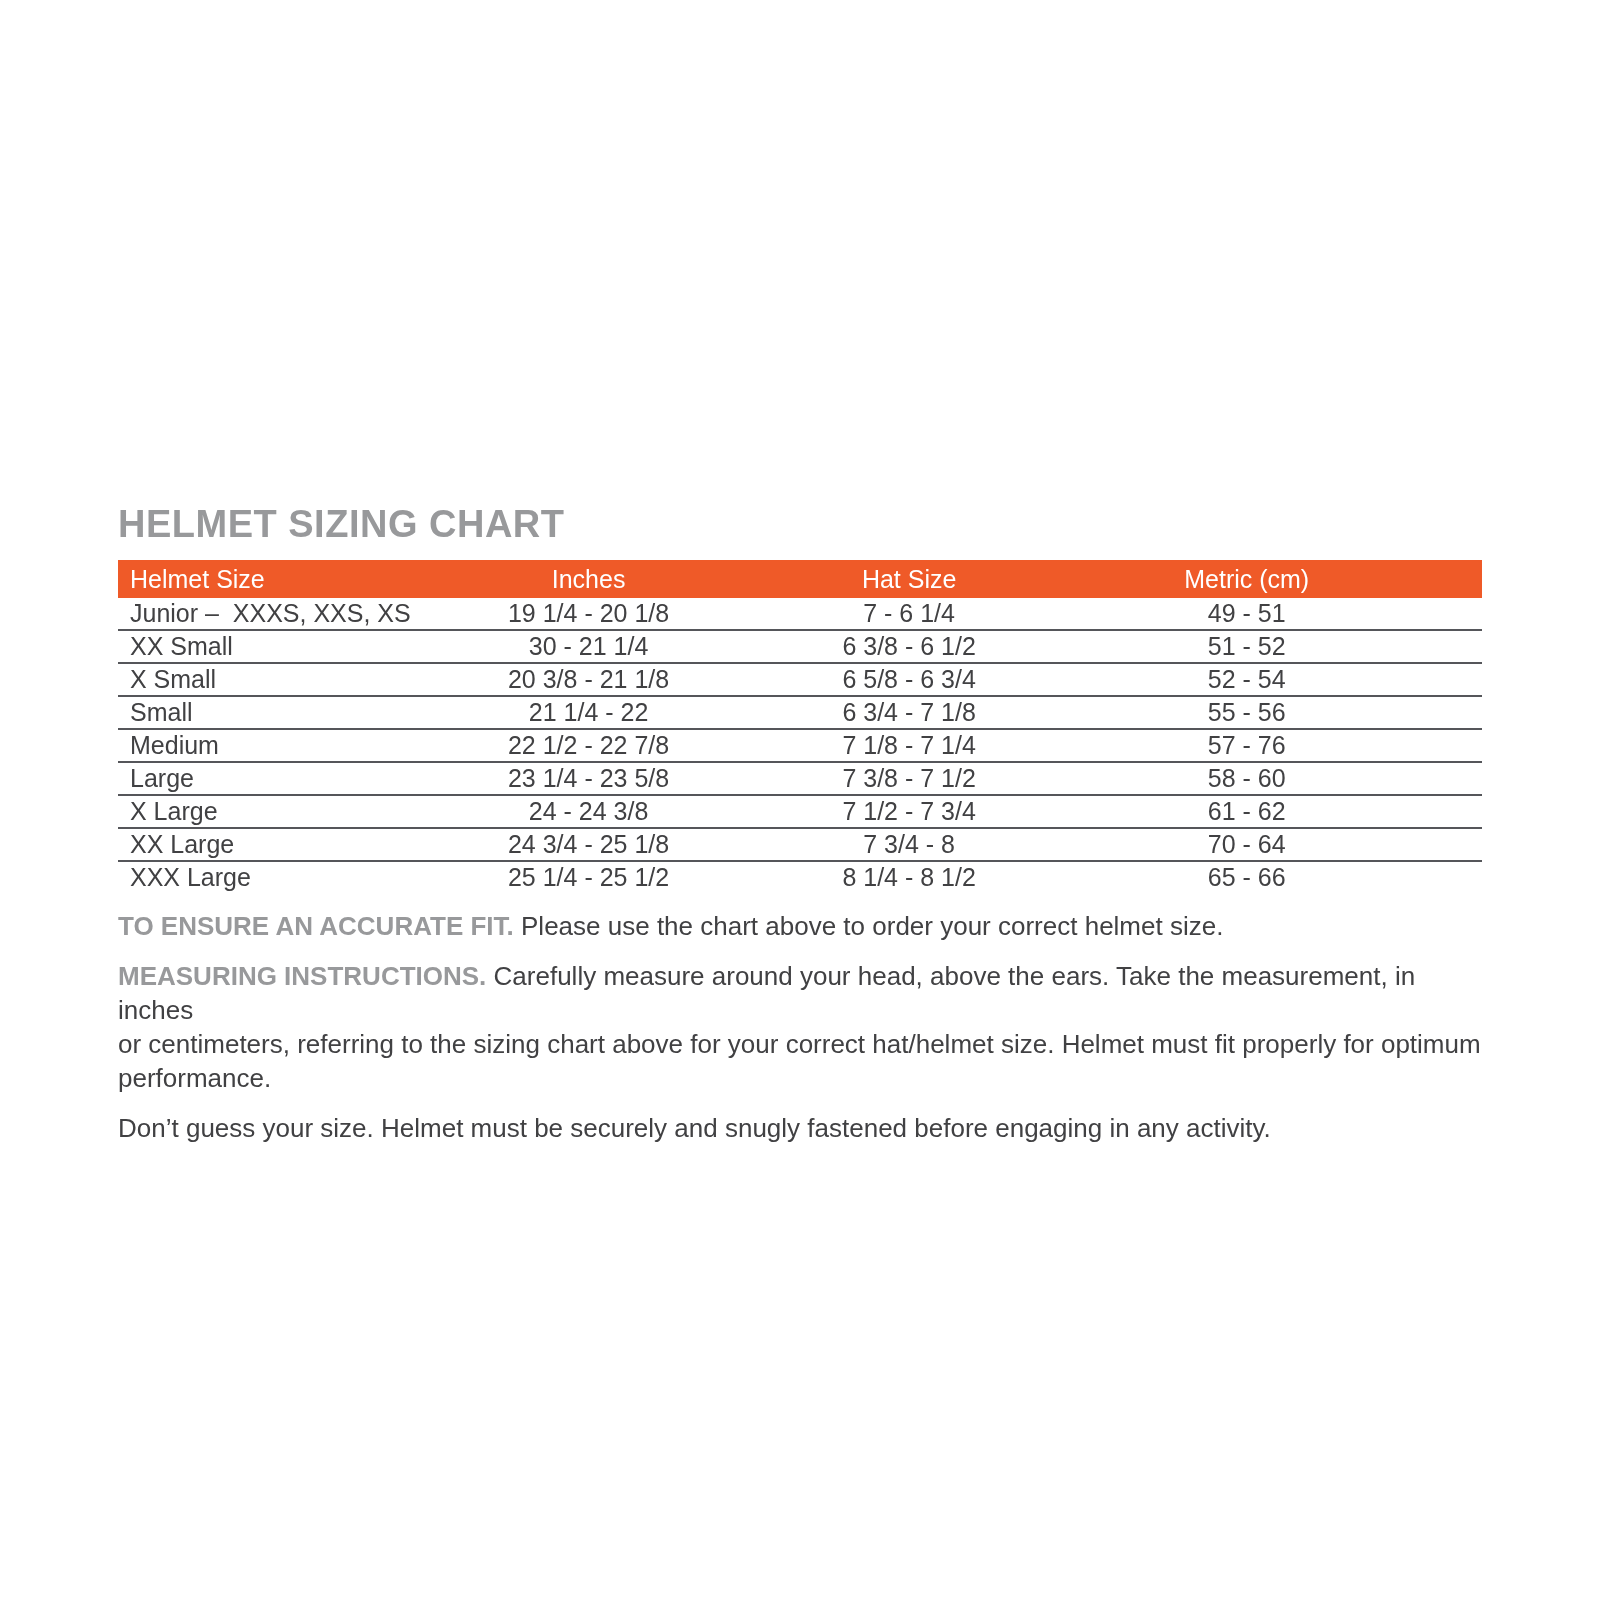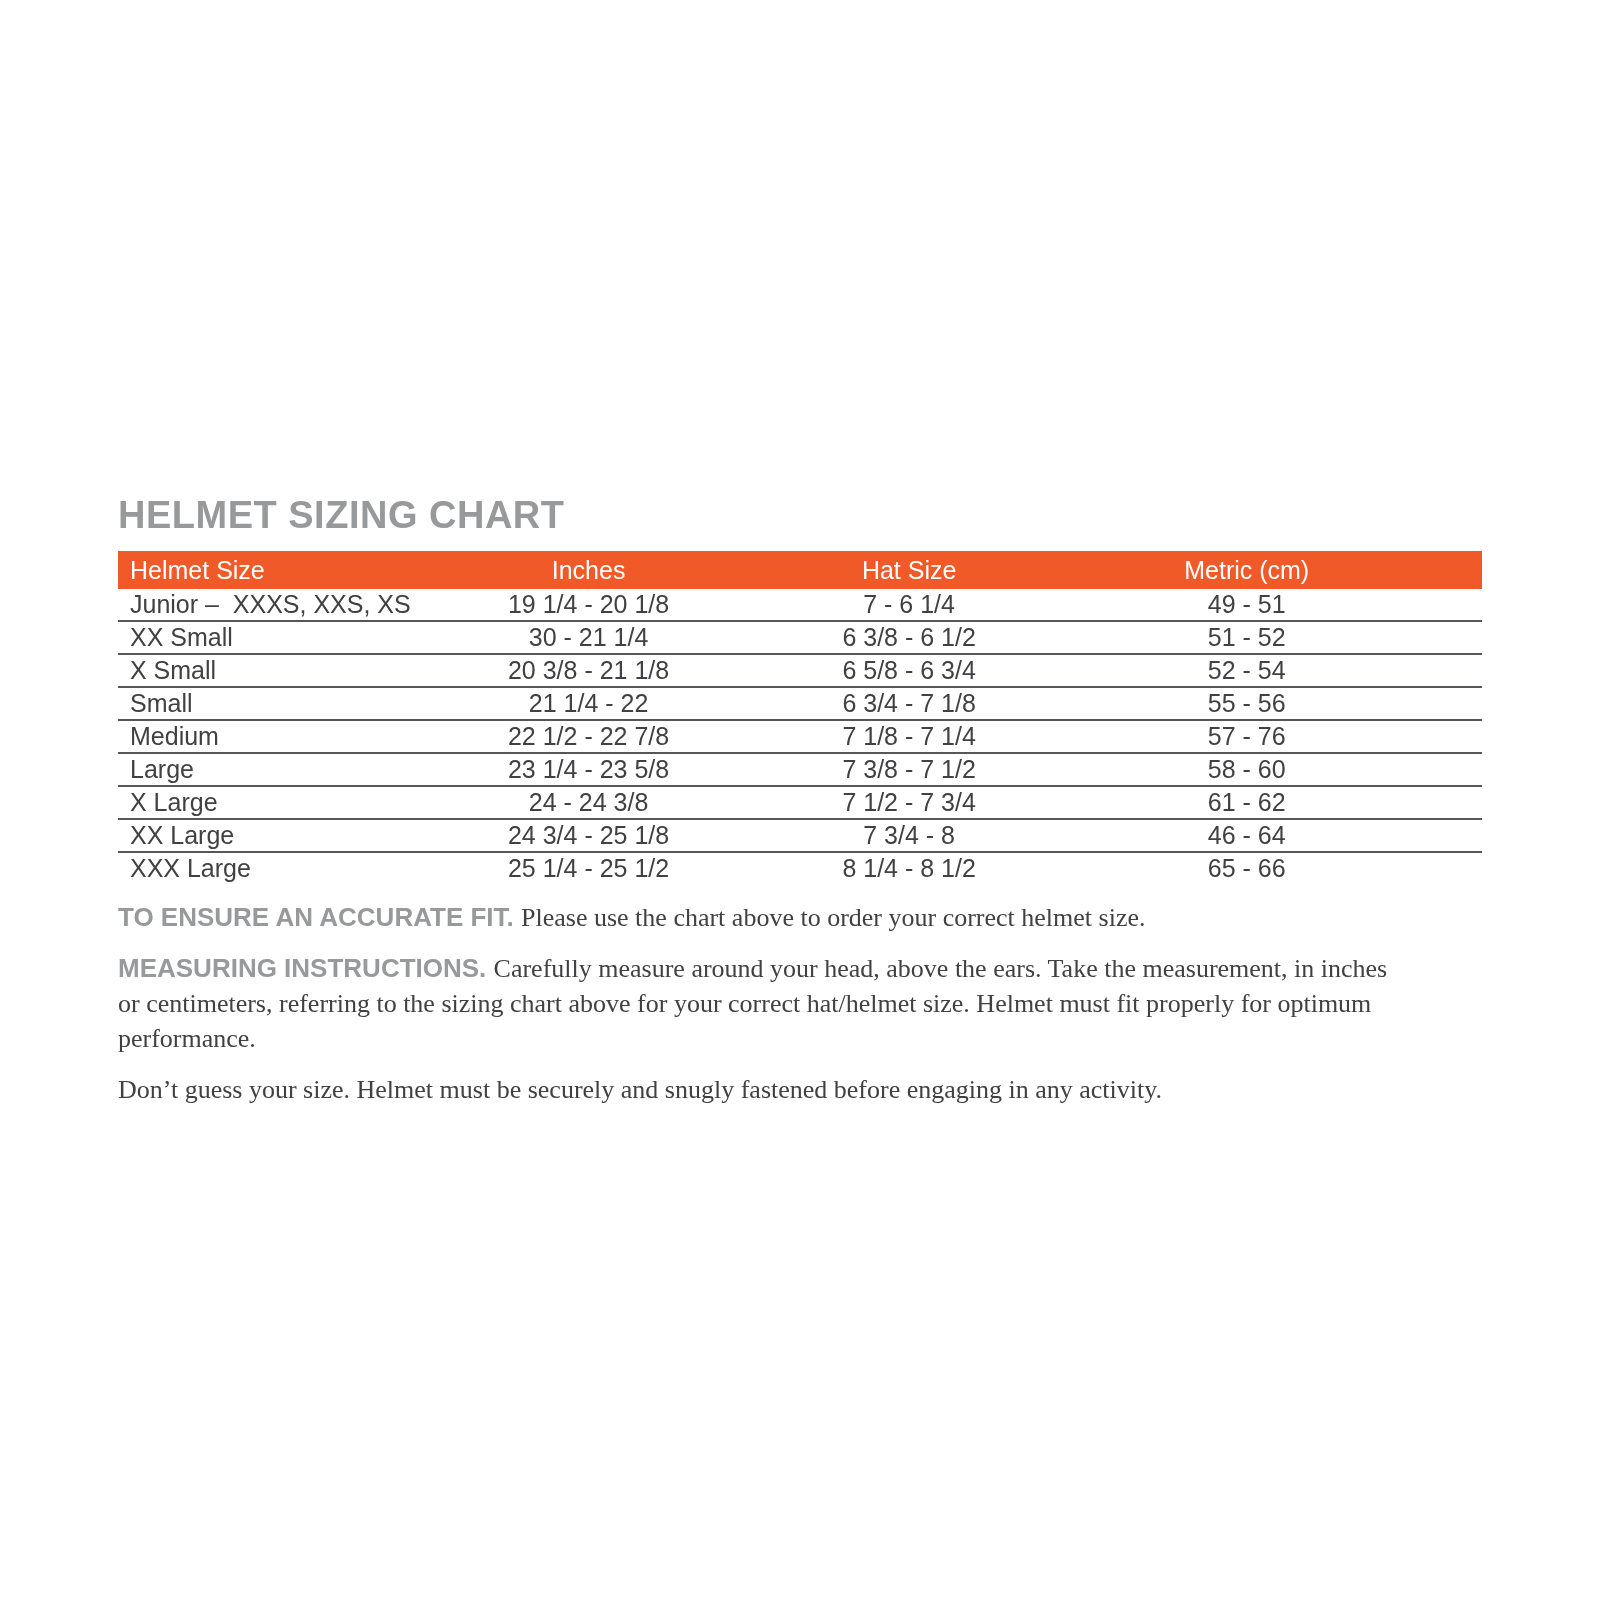--- a/index.html
+++ b/index.html
@@ -12,21 +12,21 @@
   html,body{margin:0;padding:0;}
   body{
     width:1600px;height:1600px;
     background:var(--bg);
     font-family:"Liberation Sans", sans-serif;
     position:relative;
     overflow:hidden;
   }
   .content{position:absolute;left:118px;top:486px;width:1364px;}
   .title{
-    margin:7px 0 14px 0;
+    margin:16px 0 14px 0;
     font-size:38px;line-height:44px;
     font-weight:bold;letter-spacing:0.5px;
     color:var(--gray);
   }
   table.sizing{
     width:100%;
     border-collapse:collapse;
     table-layout:fixed;
     font-size:25px;
     color:var(--text);
@@ -53,21 +53,21 @@
     padding-left:12px;
     white-space:pre;
   }
   .note{
     margin:16px 0 0 0;
     font-size:26px;
     line-height:34px;
     color:var(--text);
   }
   .note .lead{color:var(--gray);font-weight:bold;}
-  .note .note-text{white-space:pre-line;font-family:Liberation Serif, serif;}
+  .note .note-text{white-space:pre-line;}
 </style>
 </head>
 <body>
 
 <div class="content">
 
   <h1 class="title">HELMET SIZING CHART</h1>
 
   <table class="sizing">
     <colgroup>
@@ -133,21 +133,21 @@
           <td>X Large</td>
           <td>24 - 24 3/8</td>
           <td>7 1/2 - 7 3/4</td>
           <td>61 - 62</td>
           <td></td>
         </tr>
         <tr>
           <td>XX Large</td>
           <td>24 3/4 - 25 1/8</td>
           <td>7 3/4 - 8</td>
-          <td>46 - 64</td>
+          <td>70 - 64</td>
           <td></td>
         </tr>
         <tr>
           <td>XXX Large</td>
           <td>25 1/4 - 25 1/2</td>
           <td>8 1/4 - 8 1/2</td>
           <td>65 - 66</td>
           <td></td>
         </tr>
       </tbody>

